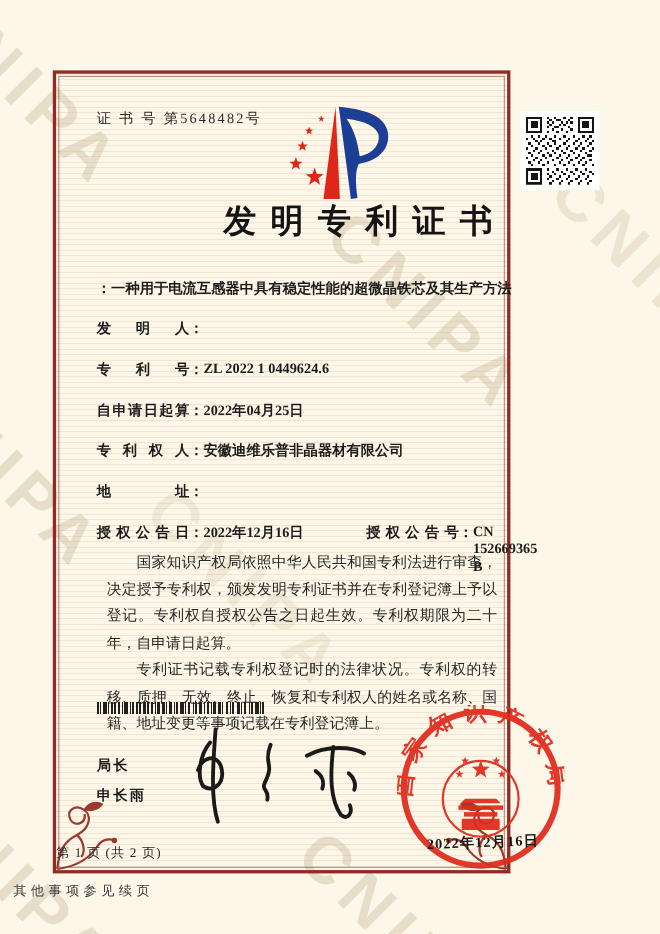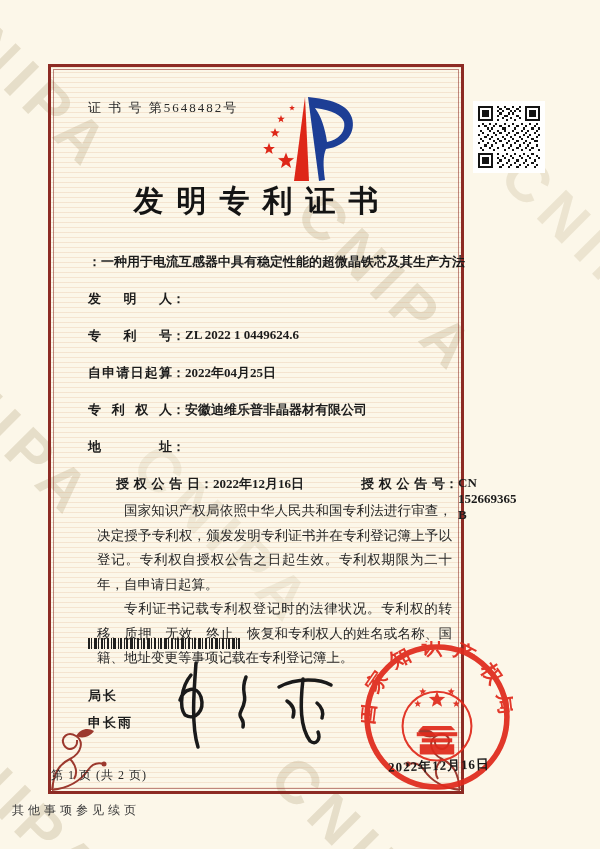--- a/index.html
+++ b/index.html
@@ -55,34 +55,34 @@
   }
   .logo { position:absolute; left:197px; top:28px; width:110px; height:88px; }
   .qr {
     position:absolute; left:422px; top:34px;
     width:72px; height:72px; background:#ffffff; padding:5px;
   }
   .qr svg { width:100%; height:100%; display:block; }
 
   .title {
     position:absolute; left:0; right:0; top:114px;
-    text-align:center;
+    text-align:right;
     font-size:30px; font-weight:bold;
     letter-spacing:13px; text-indent:13px;
     color:#141414;
   }
 
   .fields { position:absolute; left:37px; right:8px; top:186px; }
   .row { display:flex; height:37px; font-size:13px; font-weight:bold; color:#1c1c1c; }
   .row .lbl { display:inline-block; width:84px; flex:none; text-align:justify; text-align-last:justify; }
   .row .colon { flex:none; width:13px; }
   .row .val { flex:1; white-space:nowrap; }
   .grant-row { height:auto; }
   .grant-row .pair { display:flex; }
-  .grant-row .pair-1 { width:245px; flex:none;margin-left:28px; }
+  .grant-row .pair-1 { width:245px; flex:none; }
 
   .paras {
     position:absolute; left:30px; right:9px; top:432px;
     font-size:13.5px; line-height:24.5px; color:#262626;
   }
   .paras p { text-indent:2em; text-align:justify;margin-left:16px; }
 
   .barcode { position:absolute; left:37px; top:571px; width:152px; height:11px; }
   .barcode svg { width:100%; height:100%; display:block; }
 

